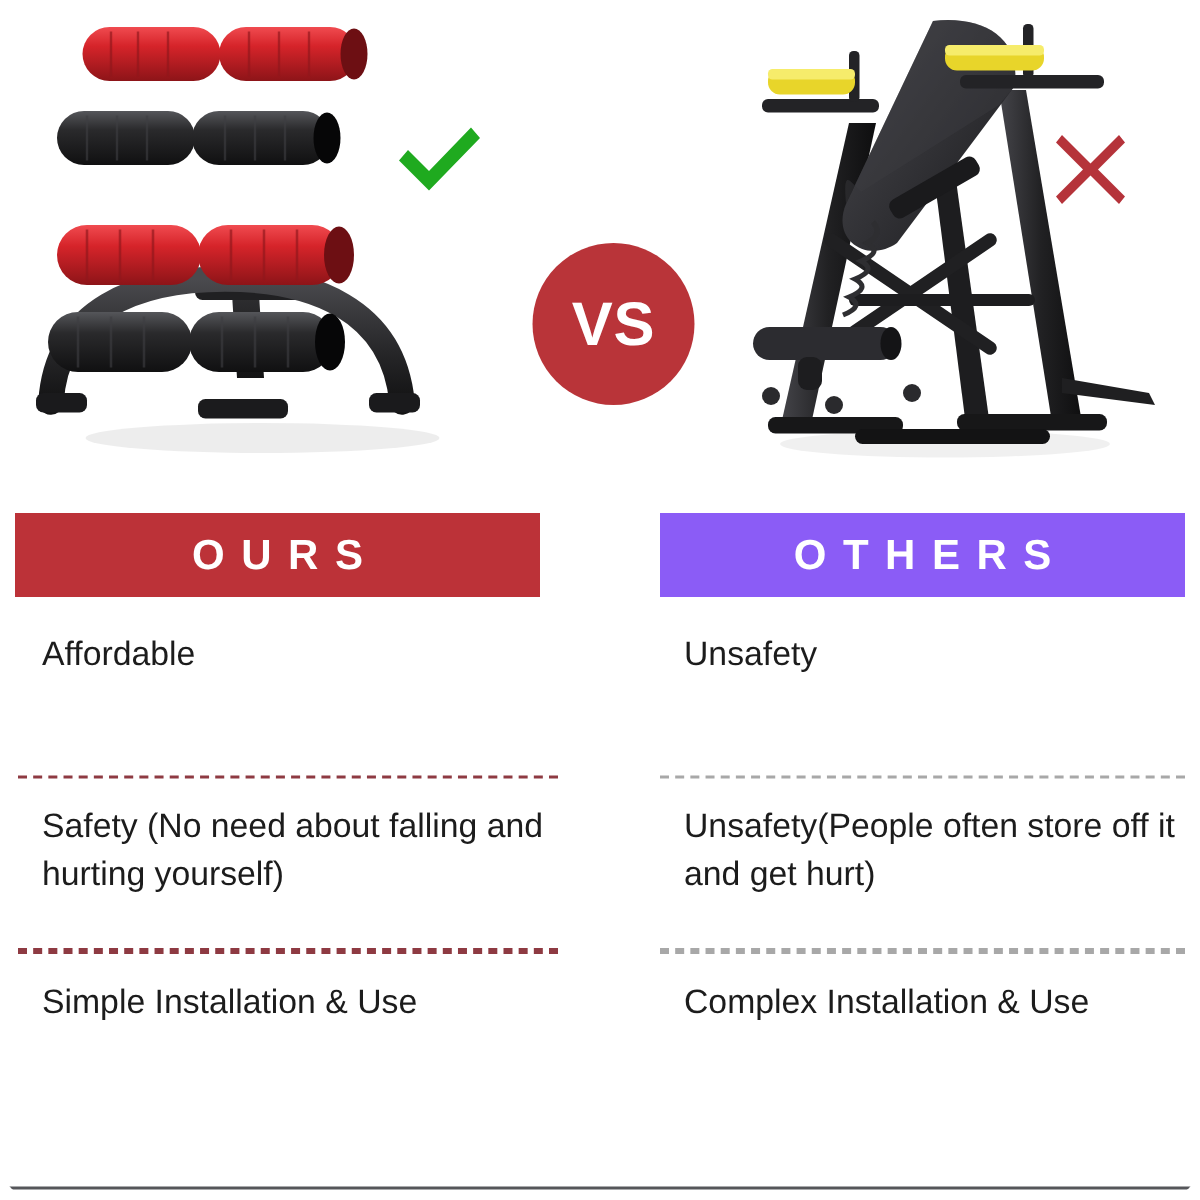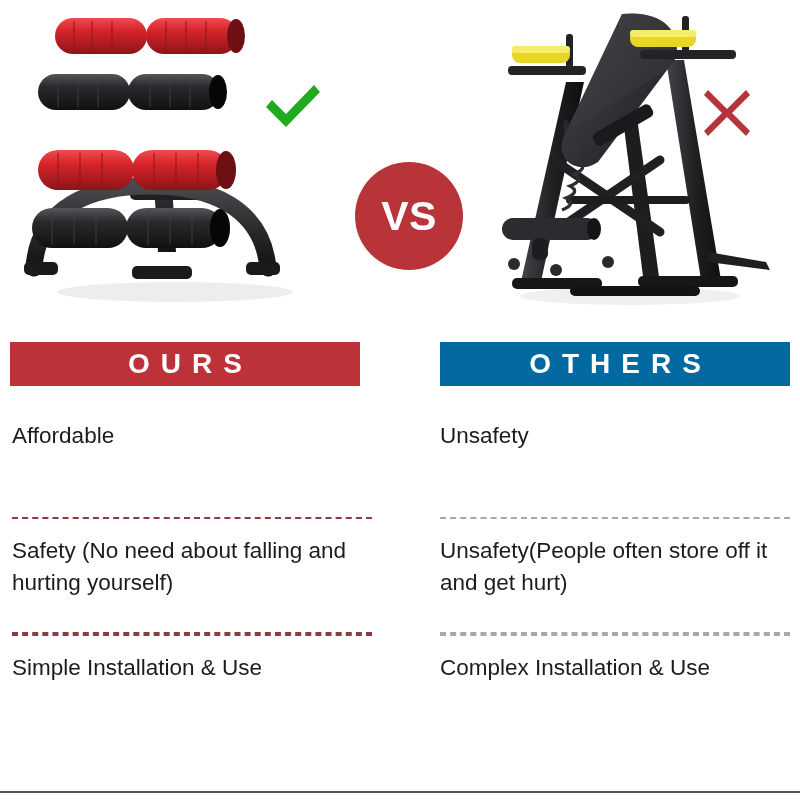--- a/index.html
+++ b/index.html
@@ -10,20 +10,21 @@
   }
   body {
     font-family: "Liberation Sans", "DejaVu Sans", sans-serif;
   }
   .page {
     position: relative;
     width: 800px;
     height: 800px;
     background: #ffffff;
     overflow: hidden;
+    border-radius: 26px;
   }
 
   
   .hero {
     position: absolute;
     left: 0;
     top: 0;
     width: 800px;
     height: 330px;
   }
@@ -68,33 +69,33 @@
     display: flex;
     align-items: center;
     justify-content: center;
     line-height: 1;
   }
 
   
   .banner {
     position: absolute;
     top: 342px;
-    height: 44px;
+    height: 56px;
     display: flex;
     align-items: center;
     justify-content: center;
     color: #ffffff;
     font-size: 28px;
     font-weight: bold;
     letter-spacing: 11px;
     text-indent: 11px;
     box-sizing: border-box;
   }
   .banner.ours   { left: 10px;  width: 350px; background: #bc3238; }
-  .banner.others { left: 440px; width: 350px; background: #0369a1; }
+  .banner.others { left: 440px; width: 350px; background: #8b5cf6; }
 
   
   .features {
     position: absolute;
     top: 404px;
     left: 0;
     width: 800px;
     height: 388px;
     display: flex;
   }
@@ -105,20 +106,21 @@
   .feature-col.ours   { padding: 0 28px 0 12px; }
   .feature-col.others { padding: 0 10px 0 40px; }
 
   .feature-row {
     box-sizing: border-box;
     height: 113px;
     display: flex;
     flex-direction: column;
     justify-content: flex-start;
     padding-top: 16px;
+    margin-left: 16px;
   }
   .feature-row.last { border-bottom: none; }
 
   .feature-text {
     font-size: 22.5px;
     line-height: 32px;
     color: #1c1c1c;
     font-weight: normal;
   }
 

